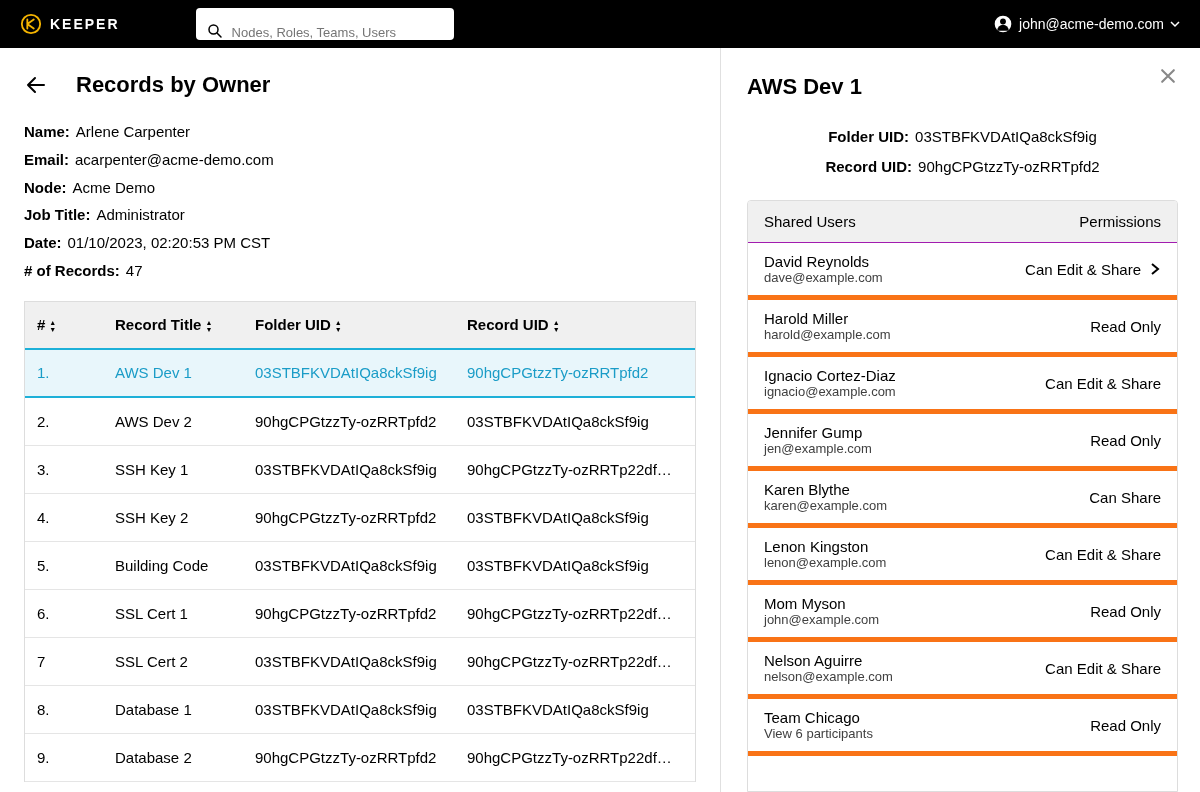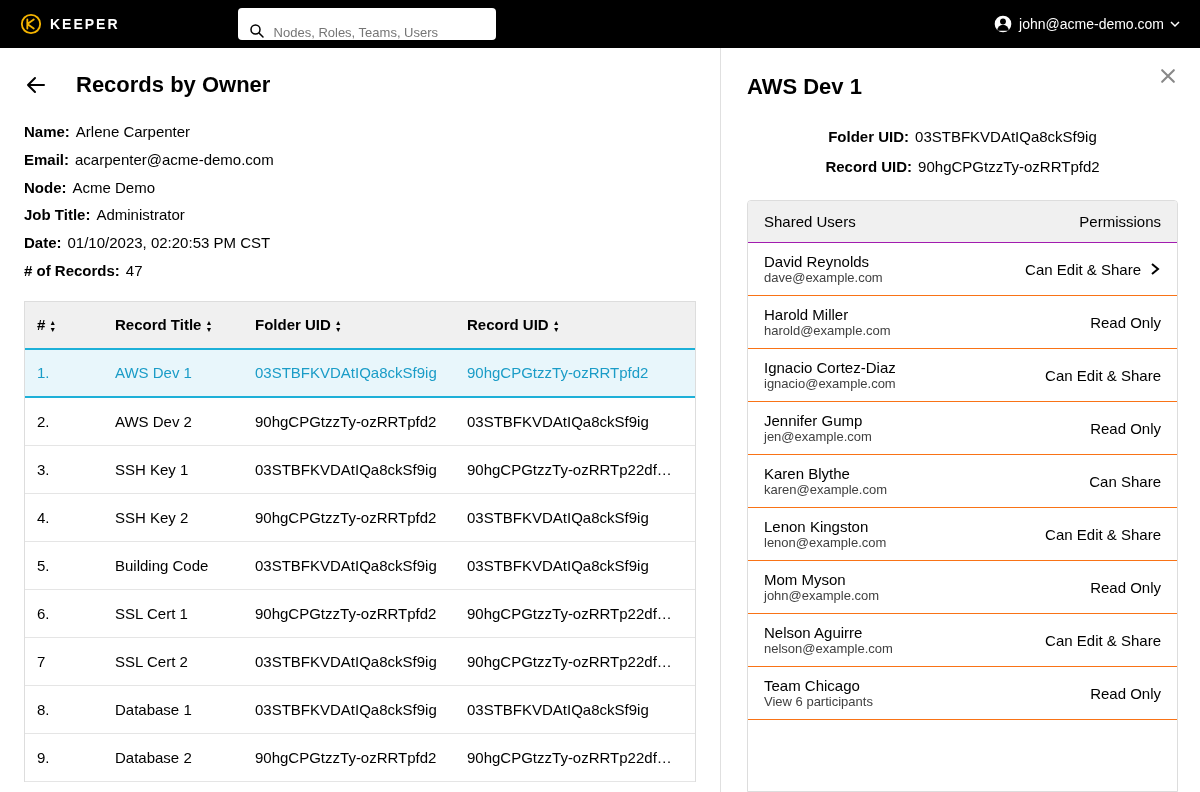--- a/index.html
+++ b/index.html
@@ -1,20 +1,20 @@
 <!DOCTYPE html>
 <html><head>
 <meta charset="utf-8">
 <style>
   * { box-sizing: border-box; margin: 0; padding: 0; }
   html, body { width: 1200px; height: 792px; font-family: -apple-system, BlinkMacSystemFont, "Segoe UI", Arial, sans-serif; color: #000; overflow: hidden; }
 
   
   .topbar { height: 48px; background: #000; display: flex; align-items: center; padding: 0 20px; justify-content: space-between; }
-  .topbar-left { display: flex; align-items: center; gap: 118px; }
+  .topbar-left { display: flex; align-items: center; gap: 76px; }
   .logo { display: flex; align-items: center; gap: 8px; color: #fff; font-weight: 700; letter-spacing: 2px; font-size: 14px; }
   .logo-mark { width: 22px; height: 22px; }
   .search-box { width: 258px; height: 32px; background: #fff; border-radius: 4px; display: flex; align-items: flex-end; padding: 0 10px; gap: 8px; }
   .search-box input { border: none; outline: none; font-size: 13px; flex: 1; background: transparent; }
   .user-menu { display: flex; align-items: center; gap: 6px; color: #fff; font-size: 14px; }
 
   
   .content { display: flex; height: calc(792px - 48px); }
   .main { flex: 1; padding: 24px 24px 0 24px; overflow: hidden; position: relative; }
   .page-title-row { display: flex; align-items: center; gap: 28px; margin-bottom: 20px; }
@@ -38,21 +38,21 @@
 
   
   .panel { width: 480px; border-left: 1px solid #e0e0e0; padding: 26px 22px 0 26px; overflow: hidden; position: relative; display: flex; flex-direction: column; }
   .panel-close { position: absolute; top: 18px; right: 22px; color: #888; }
   .panel-title { font-size: 22px; font-weight: 600; margin-bottom: 22px; }
   .panel-meta { font-size: 15px; line-height: 2; margin-bottom: 18px; text-align: center; }
   .panel-meta b { font-weight: 600; margin-right: 6px; }
 
   .shared-box { border: 1px solid #ddd; border-radius: 4px 4px 0 0; flex: 1; overflow: hidden; display:flex; flex-direction:column; }
   .shared-header { display: flex; justify-content: space-between; background: #f0f0f0; padding: 12px 16px; font-size: 15px; font-weight: 500; border-bottom: 1px solid #a21caf; }
-  .shared-row { display: flex; justify-content: space-between; align-items: center; padding: 10px 16px; border-bottom: 1px solid #f97316; font-size: 15px; }
+  .shared-row { display: flex; justify-content: space-between; align-items: center; padding: 10px 16px; border-bottom: 5px solid #f97316; font-size: 15px; }
   .shared-user .name { font-weight: 400; }
   .shared-user .email { color: #404040; font-size: 13px; }
   .perm-cell { display: flex; align-items: center; gap: 8px; }
 
   svg { display: block; }
 </style>
 </head>
 <body>
 
 <div class="topbar">

